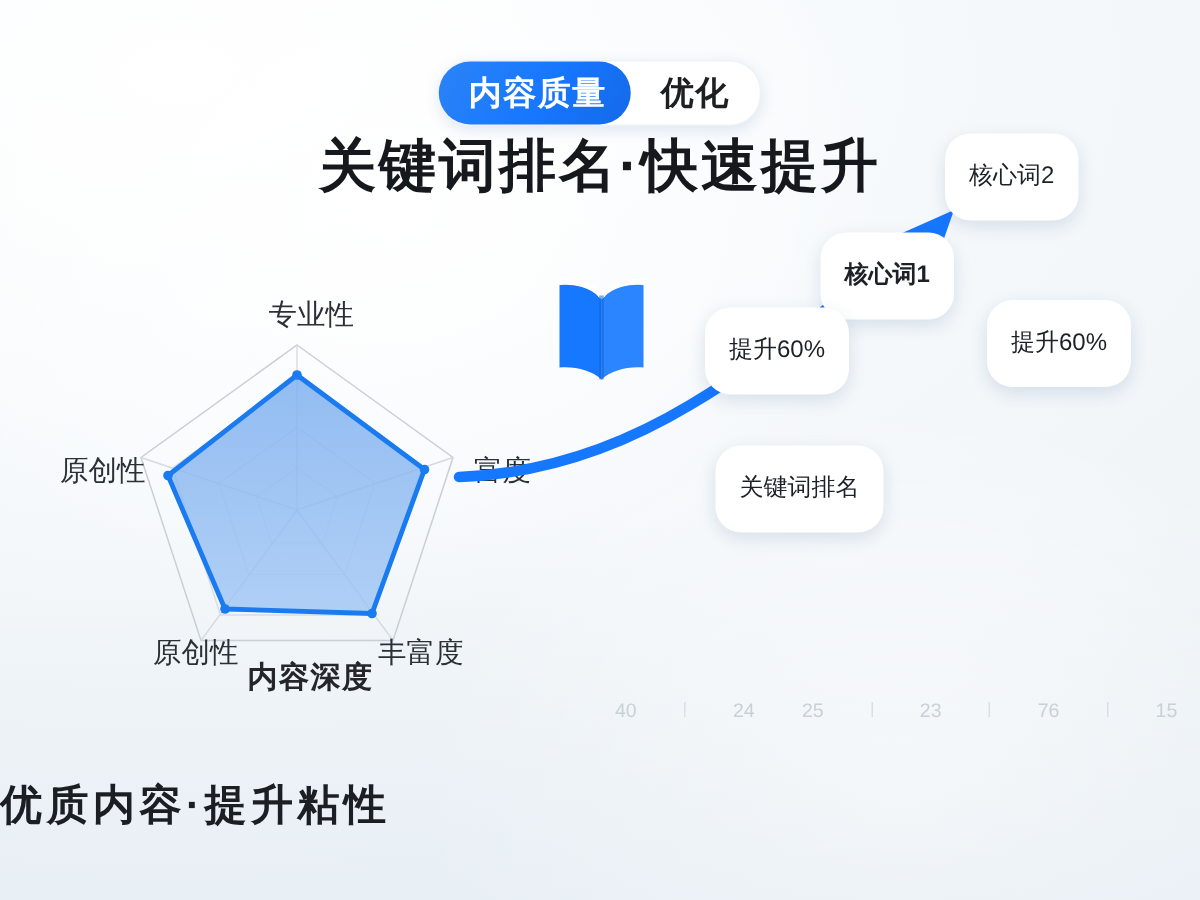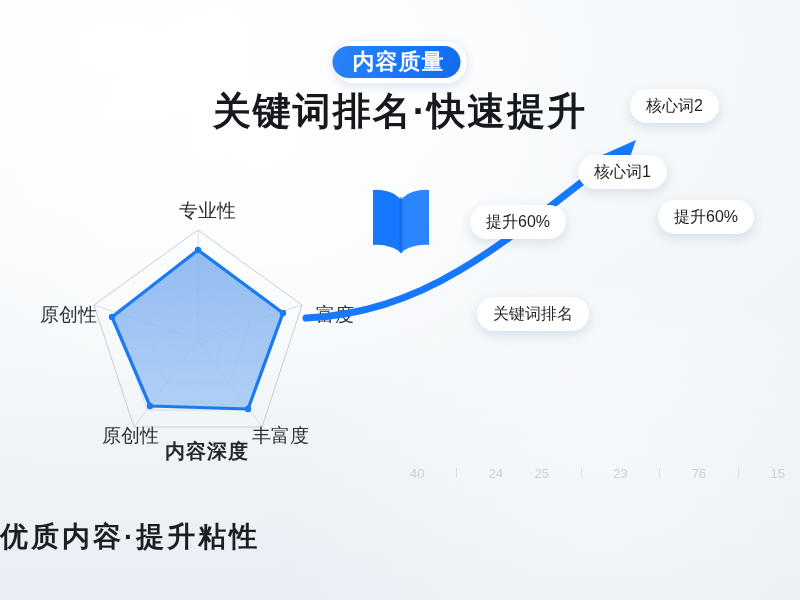--- a/index.html
+++ b/index.html
@@ -61,21 +61,21 @@
     height: 42px;
     padding: 0 6px 0 0;
     border-radius: 21px;
     background: #ffffff;
     box-shadow: 0 3px 10px rgba(22,80,160,0.13);
     border: 1px solid #eef2f6;
   }
   .badge-primary {
     display: flex;
     align-items: center;
-    height: 32px;
+    height: 42px;
     padding: 0 16px 0 20px;
     margin: -1px 0 -1px -1px;
     border-radius: 21px;
     background: linear-gradient(120deg, #2b83f6 0%, #1677ff 55%, #1569e8 100%);
     color: #ffffff;
     font-size: 22px;
     font-weight: 700;
     letter-spacing: 1px;
     line-height: 1;
     text-align: center;
@@ -163,31 +163,31 @@
     height: 76px;
   }
 
   
   .chip {
     position: absolute;
     display: flex;
     align-items: center;
     justify-content: center;
     height: 34px;
-    padding: 0 16px;
+    padding: 12px 16px;
     border-radius: 17px;
     background: #ffffff;
     color: #1d2026;
     font-size: 16px;
     line-height: 1;
     white-space: nowrap;
     box-shadow: 0 4px 12px rgba(29,70,130,0.14);
   }
   .chip-kw2  { left: 630px; top: 89px; }
-  .chip-kw1  { left: 578px; top: 155px; }
+  .chip-kw1  { left: 547px; top: 155px; font-weight: bold; }
   .chip-up-l { left: 470px; top: 205px; }
   .chip-up-r { left: 658px; top: 200px; }
   .chip-stay { left: 477px; top: 297px; }
 
   
   .tick-axis {
     position: absolute;
     left: 410px;
     top: 462px;
     width: 375px;
@@ -225,20 +225,21 @@
 <body>
 
 <div id="poster">
 
   <div class="bg-sheen-a"></div>
   <div class="bg-sheen-b"></div>
   <div class="bg-tint"></div>
 
   <div class="badge">
     <span class="badge-primary">内容质量</span>
+    <span class="badge-secondary">优化</span>
   </div>
 
   <div class="headline">关键词排名·快速提升</div>
 
   <div class="radar-wrap">
     <svg class="radar-svg" width="320" height="270" viewBox="0 0 320 270">
       <defs>
         <linearGradient id="radarFill" x1="0" y1="0" x2="0" y2="1">
           <stop offset="0%" stop-color="#7fb0ef" stop-opacity="0.85"></stop>
           <stop offset="100%" stop-color="#9cc4f4" stop-opacity="0.78"></stop>

